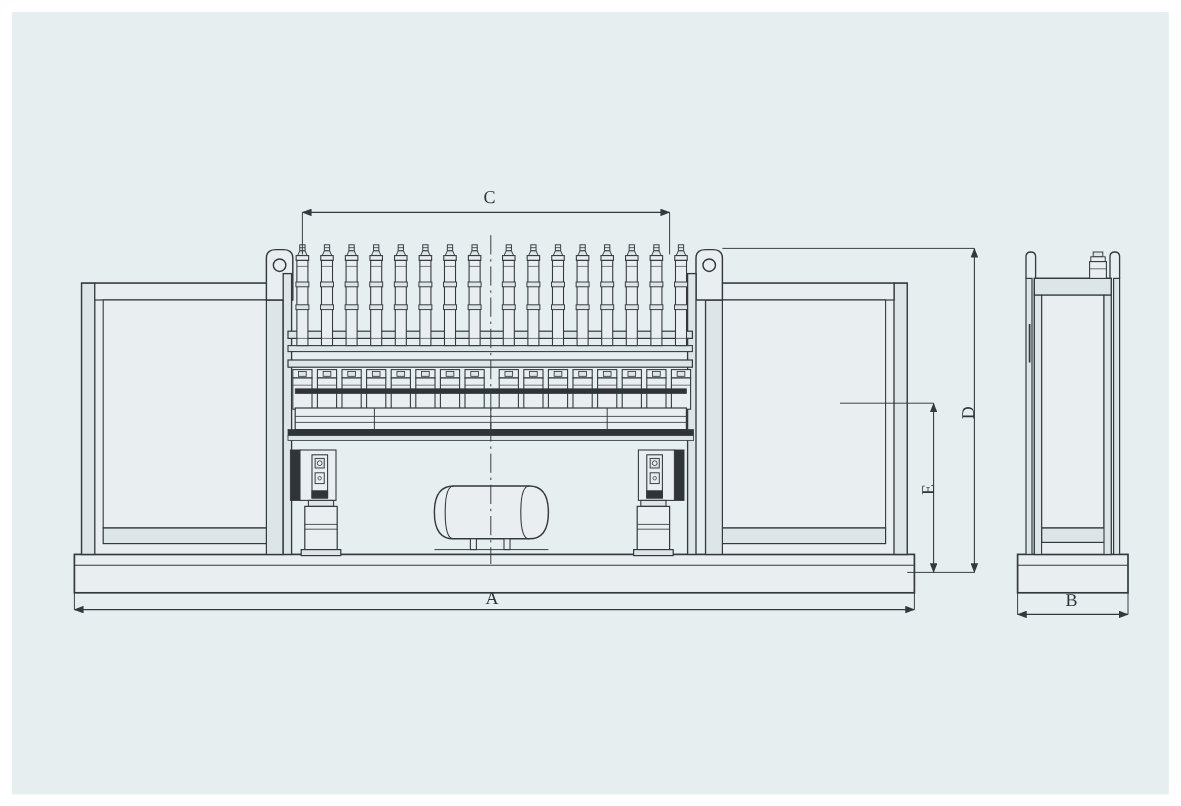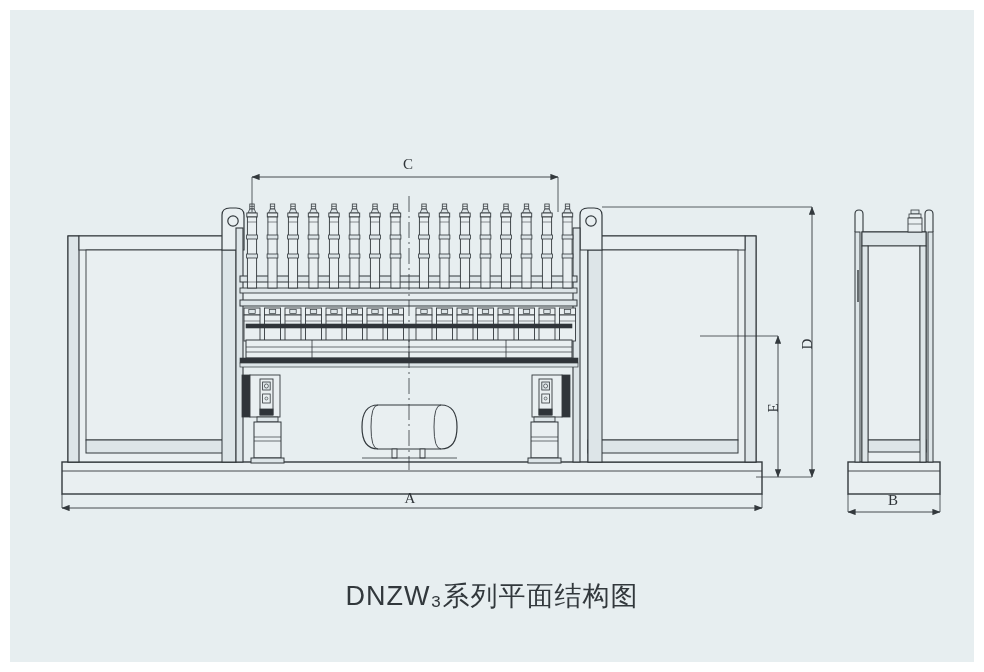--- a/index.html
+++ b/index.html
@@ -259,14 +259,13 @@
 
     <g id="dim-labels">
         <text class="dimlabel" x="410" y="503" text-anchor="middle">A</text>
         <text class="dimlabel" x="893" y="505" text-anchor="middle">B</text>
         <text class="dimlabel" x="408" y="169" text-anchor="middle">C</text>
         <text class="dimlabel" x="812" y="344" text-anchor="middle" transform="rotate(-90 812 344)">D</text>
         <text class="dimlabel" x="778" y="408" text-anchor="middle" transform="rotate(-90 778 408)">E</text>
       </g>
   </svg>
 
-  <div id="title">DNZW₃系列平面结构图</div>
 </div>
 
 </body></html>

